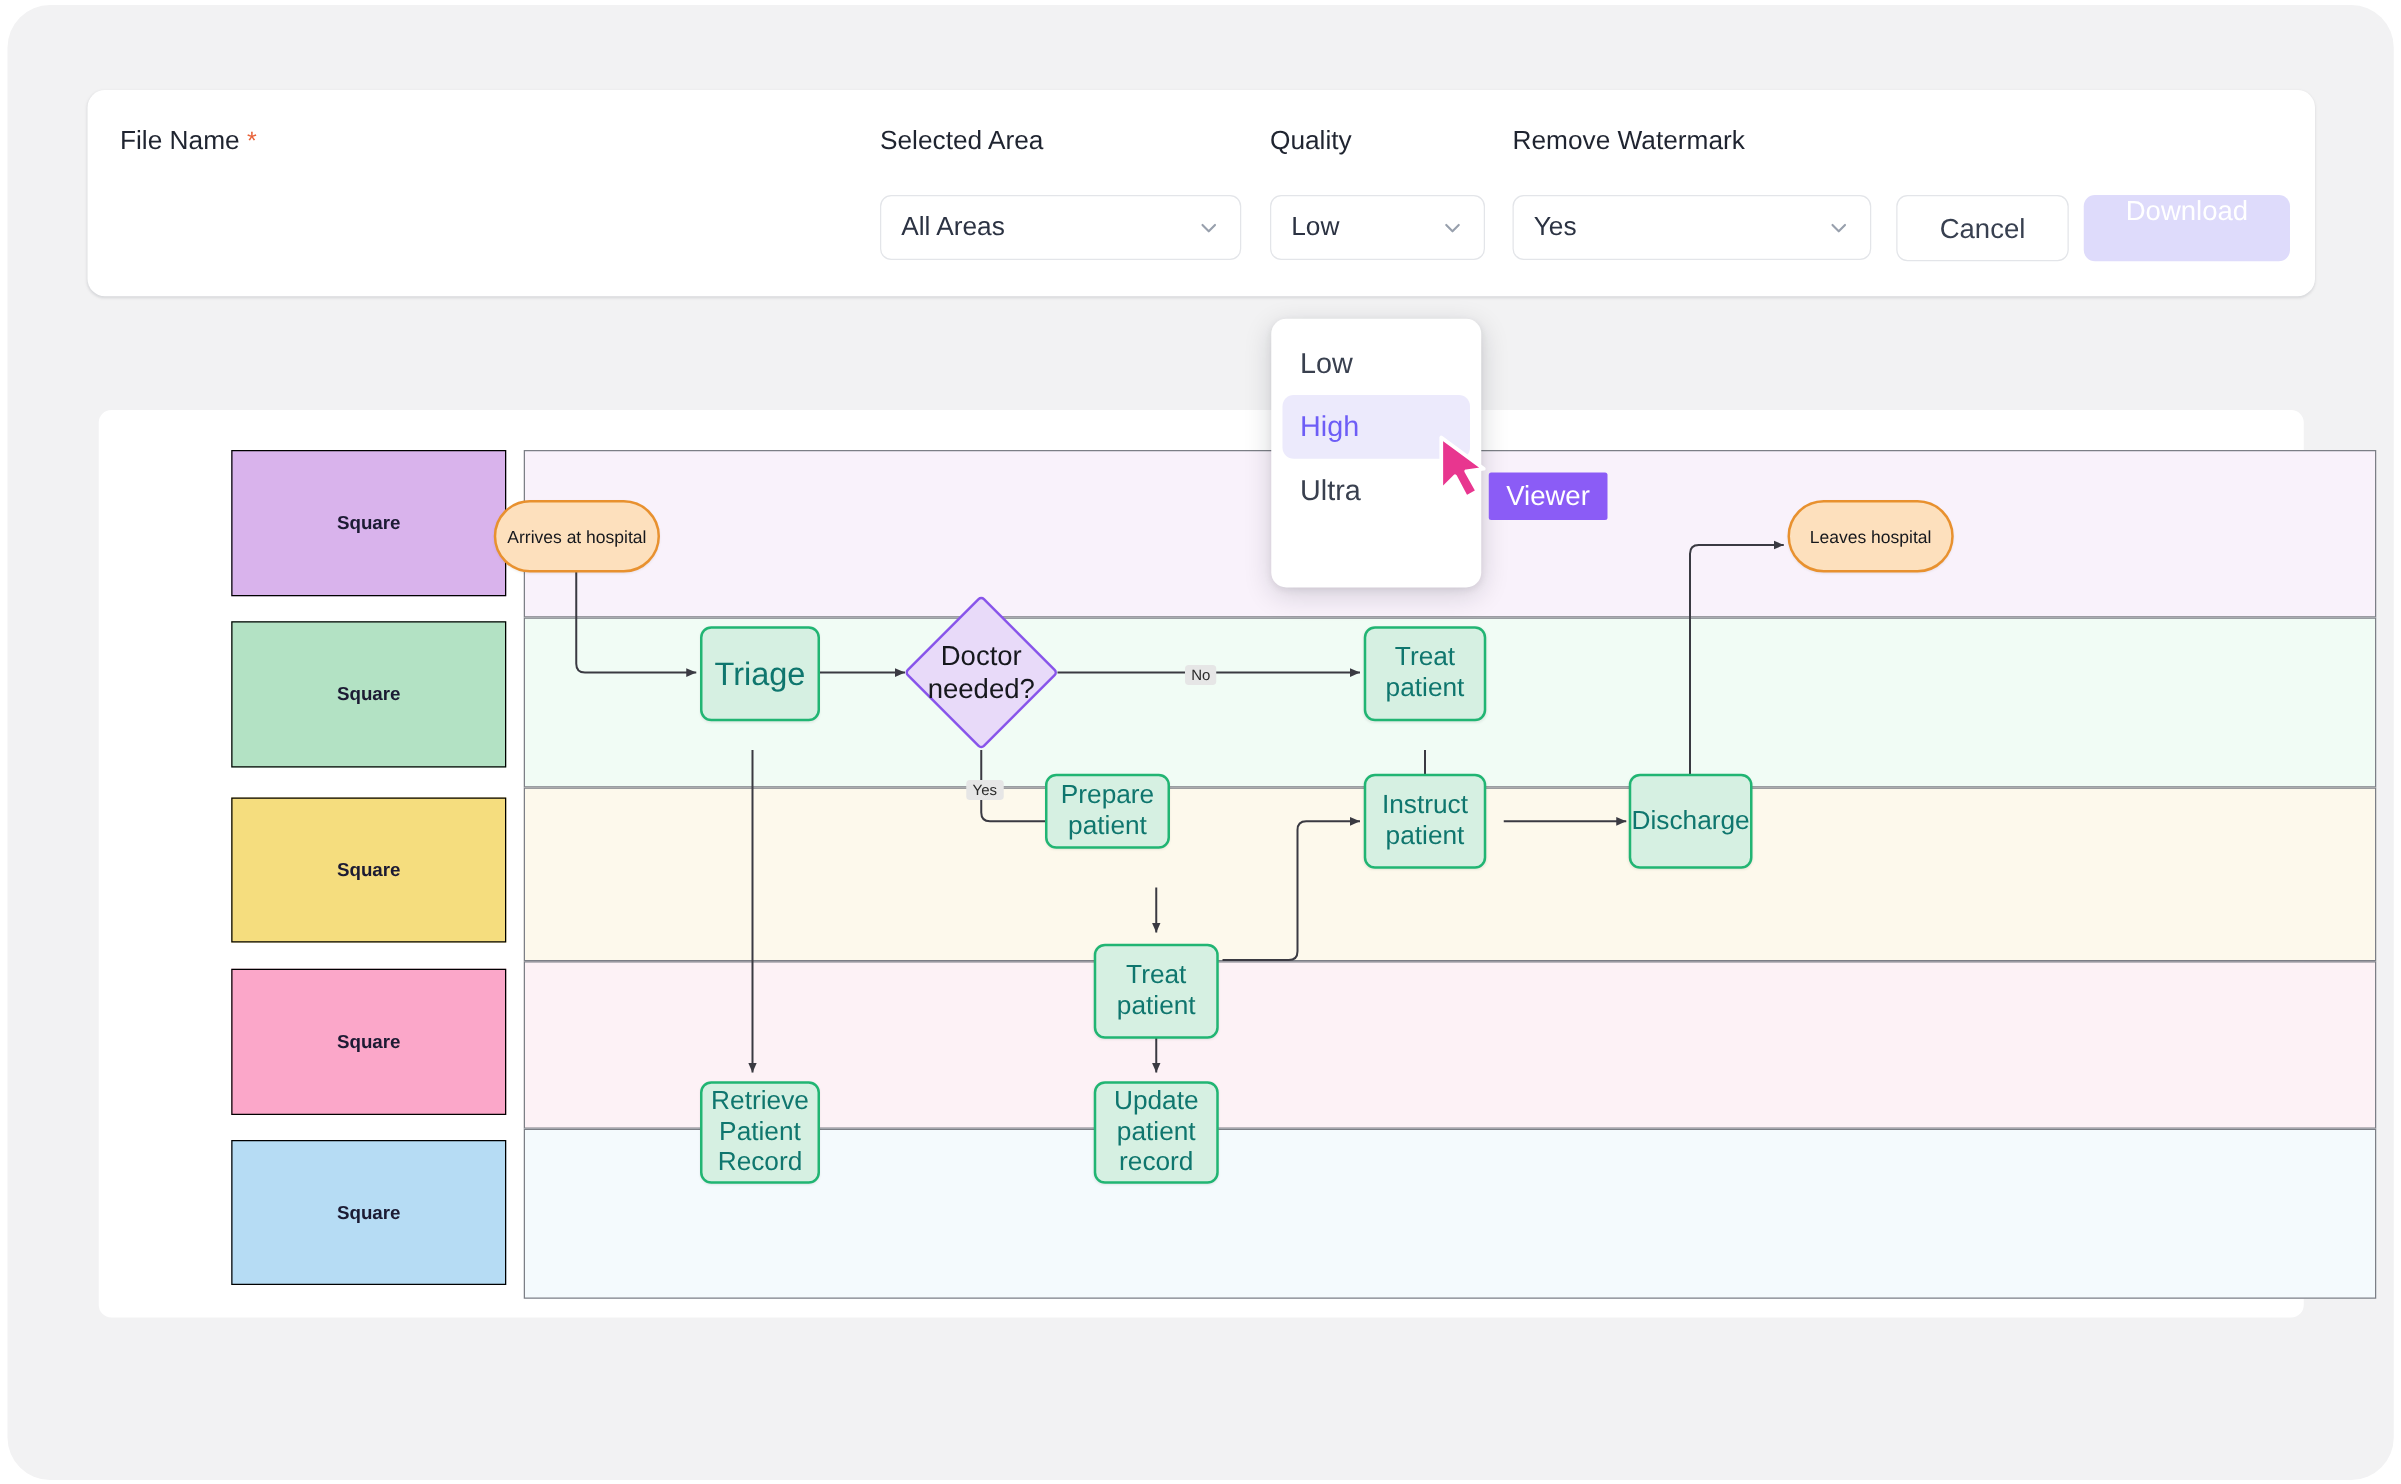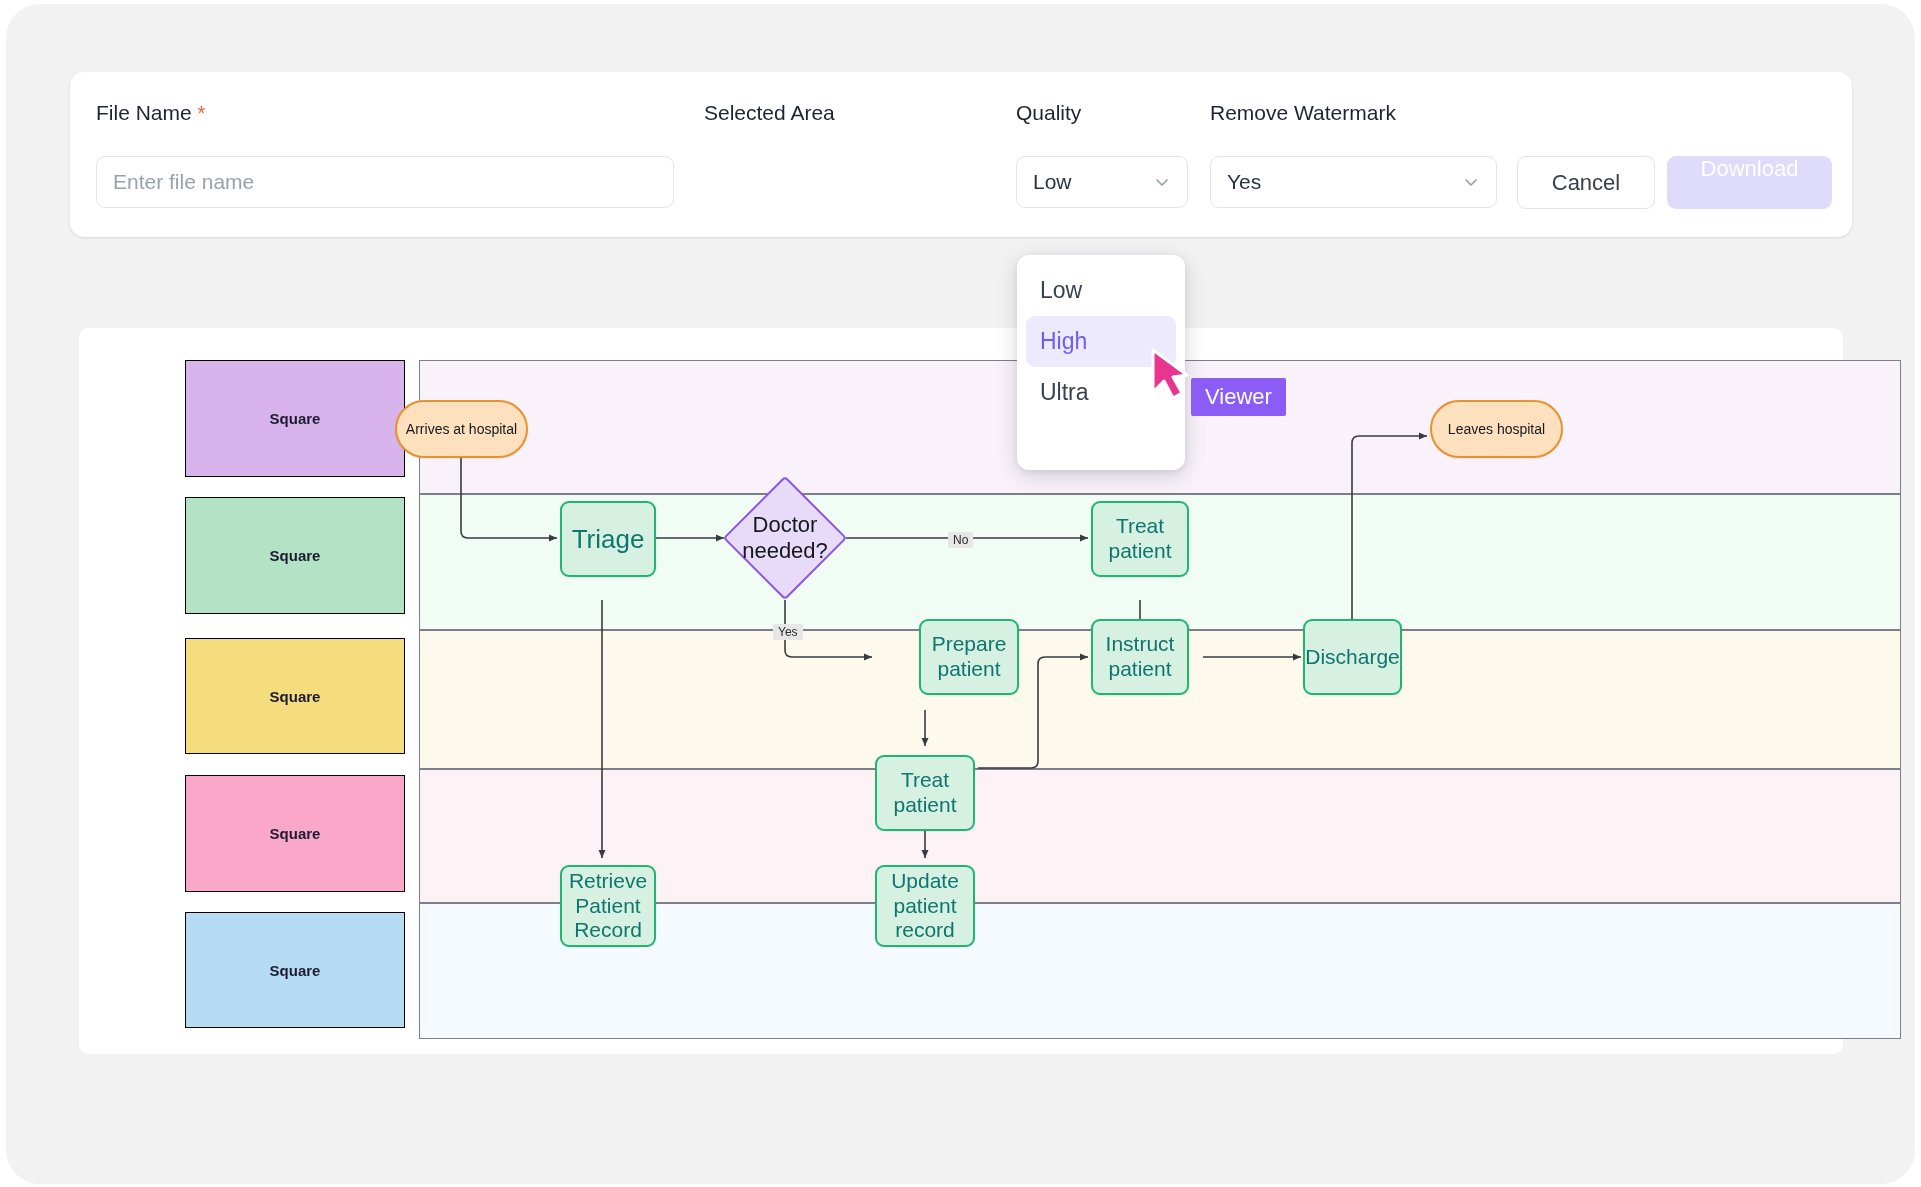--- a/index.html
+++ b/index.html
@@ -219,25 +219,30 @@
 <body>
 
 <div id="page">
 
   <div id="export-card">
 
     <div class="field-label" style="left:26px; top:29px;">
       <span>File Name</span>
       <span class="req-star">*</span>
     </div>
-    <div class="ctl" style="left:26px; top:84px; width:578px;">
-      <span class="ph">Enter file name</span>
-    </div>
 
     <div class="field-label" style="left:634px; top:29px;">Selected Area</div>
+    <div class="ctl" style="left:634px; top:84px; width:289px;">
+      <span>All Areas</span>
+      <span class="chev">
+        <svg width="18" height="18" viewBox="0 0 18 18">
+            <path d="M4 7l5 5 5-5" fill="none" stroke="#98a0ad" stroke-width="1.7" stroke-linecap="round" stroke-linejoin="round"></path>
+          </svg>
+      </span>
+    </div>
 
     <div class="field-label" style="left:946px; top:29px;">Quality</div>
     <div class="ctl" style="left:946px; top:84px; width:172px;">
       <span>Low</span>
       <span class="chev">
         <svg width="18" height="18" viewBox="0 0 18 18">
             <path d="M4 7l5 5 5-5" fill="none" stroke="#98a0ad" stroke-width="1.7" stroke-linecap="round" stroke-linejoin="round"></path>
           </svg>
       </span>
     </div>
@@ -354,21 +359,21 @@
 
     <div class="n-dia-wrap" style="left:662px; top:166px; width:88px; height:88px;">
       <div class="n-dia-shape"></div>
       <div class="n-dia-text" style="left:-32px; width:152px;">Doctor needed?</div>
     </div>
 
     <div class="node n-proc" style="left:1012px; top:173px; width:98px; height:76px; font-size:21px;">
       <span>Treat patient</span>
     </div>
 
-    <div class="node n-proc" style="left:840px; top:291px; width:100px; height:76px; font-size:21px;">
+    <div class="node n-proc" style="left:757px; top:291px; width:100px; height:60px; font-size:21px;">
       <span>Prepare patient</span>
     </div>
 
     <div class="node n-proc" style="left:1012px; top:291px; width:98px; height:76px; font-size:21px;">
       <span>Instruct patient</span>
     </div>
 
     <div class="node n-proc" style="left:1224px; top:291px; width:99px; height:76px; font-size:21px;">
       <span>Discharge</span>
     </div>

